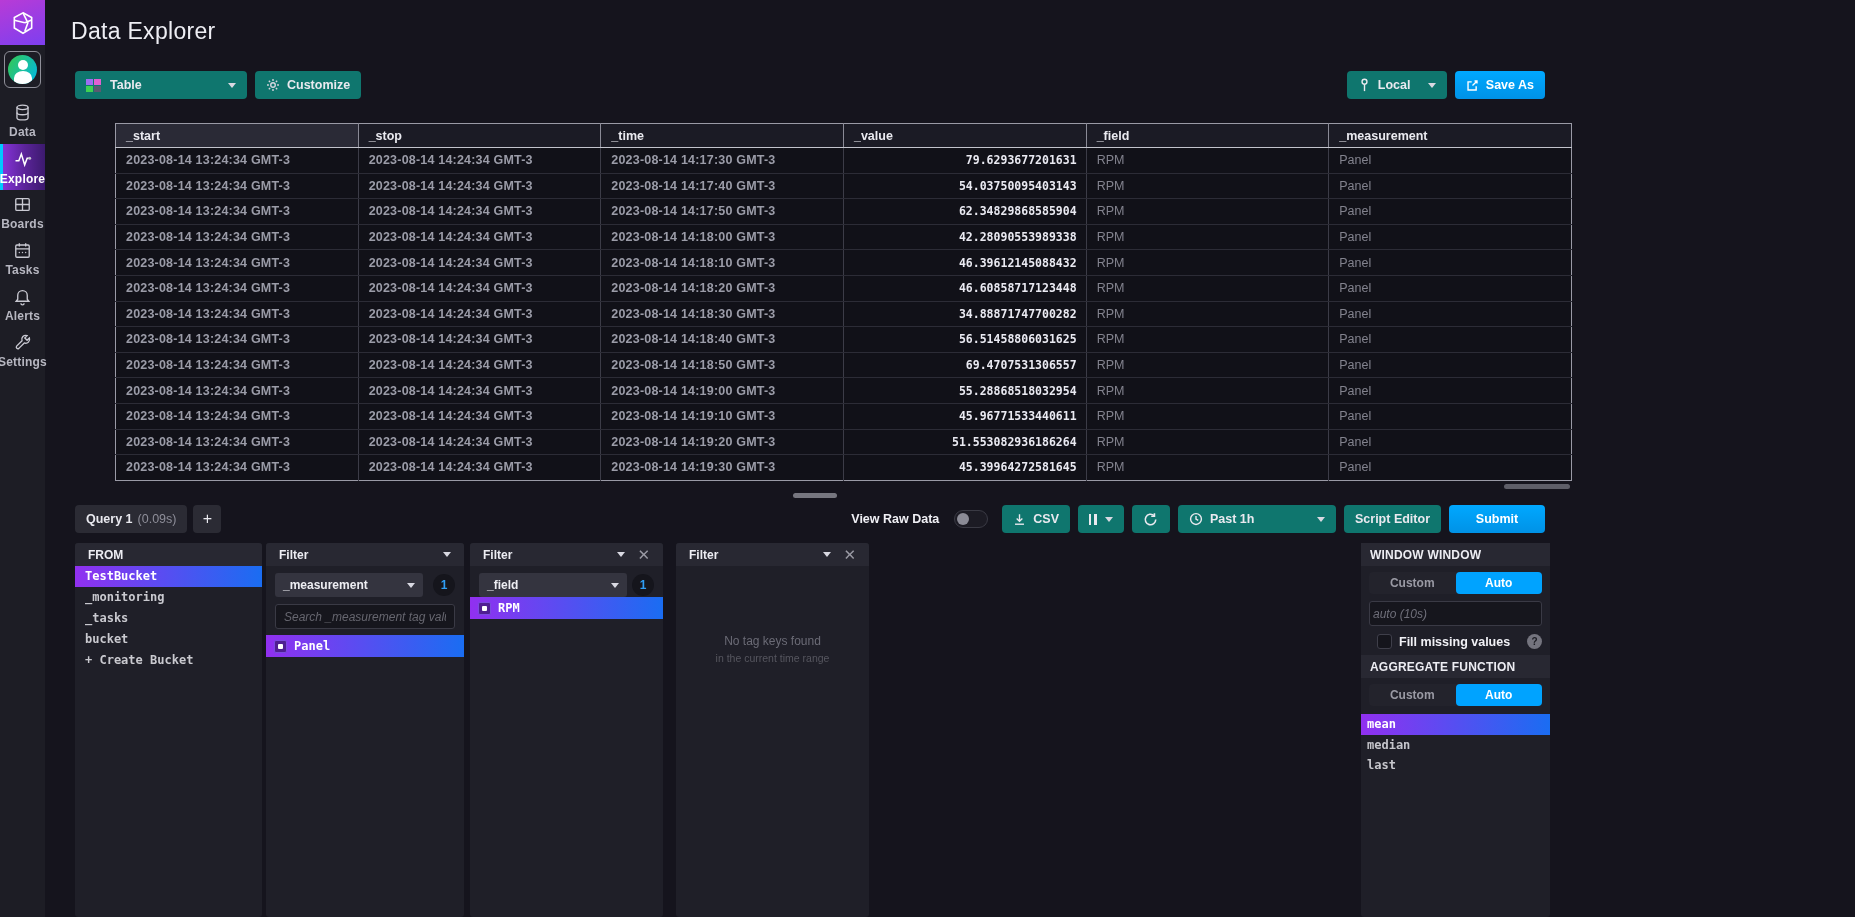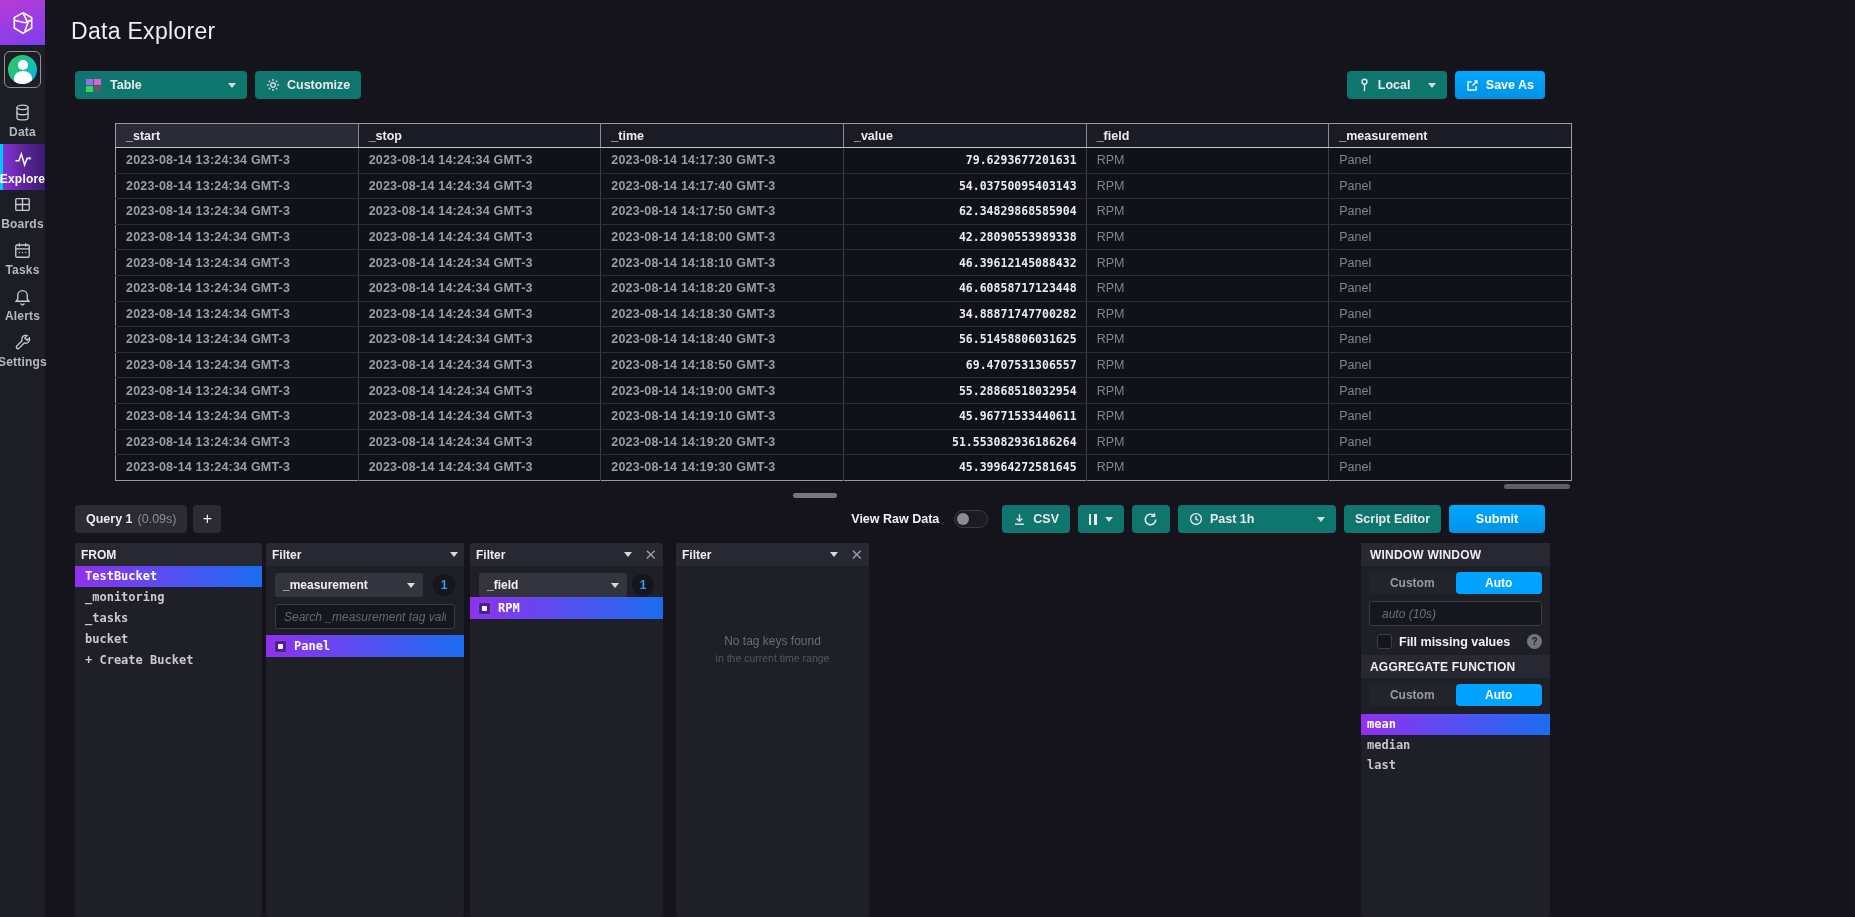--- a/index.html
+++ b/index.html
@@ -79,21 +79,21 @@
   .toggle .knob { position:absolute; left:2px; top:2px; width:12px; height:12px; border-radius:50%; background:#8b8b96; }
   .pause-bars { display:flex; gap:3px; margin-right:8px; }
   .pause-bars i { width:2.5px; height:11px; background:#e9e9ef; display:block; }
   .timerange { width:158px; }
   .timerange .caret { margin-left:auto; }
   .submit-btn { width:96px; justify-content:center; }
 
   
   .panel { position:absolute; top:543px; bottom:0; background:#1f1f28; border-radius:3px; display:flex; flex-direction:column; }
   .panel-head { height:23px; flex:0 0 23px; background:#282832; border-radius:3px 3px 0 0; display:flex; align-items:center;
-                padding:0 6px; color:#ededf3; font-size:12px; font-weight:700; }
+                padding:0 13px; color:#ededf3; font-size:12px; font-weight:700; }
   .panel-head .caret { margin-left:auto; }
   .panel-head .x-btn { margin-left:12px; color:#9a9aa4; font-size:15px; font-weight:400; cursor:pointer; line-height:1; }
   .p-from { left:30px; width:187px; }
   .p-f1 { left:221px; width:198px; }
   .p-f2 { left:425px; width:193px; }
   .p-f3 { left:631px; width:193px; }
   .p-win { left:1316px; width:189px; }
 
   .pad { padding:8px 9px 6px 9px; }
   .search-input { width:100%; height:25px; background:#16161d; border:1px solid #3a3a45; border-radius:3px;
@@ -123,21 +123,21 @@
   .empty-state .l2 { color:#56565f; font-size:10.5px; margin-top:4px; }
 
   
   .sec-head { height:23px; flex:0 0 23px; background:#282832; display:flex; align-items:center; padding:0 9px;
               color:#ededf3; font-size:12px; font-weight:700; letter-spacing:.2px; }
   .toggle2 { margin:6px 8px 0 8px; height:22px; background:#23232c; border-radius:4px; display:flex; cursor:pointer; }
   .toggle2 .half { flex:1; display:flex; align-items:center; justify-content:center; font-size:12px; font-weight:700;
                    color:#9a9aa4; border-radius:4px; }
   .toggle2 .half.on { background:#00a3ff; color:#fff; }
   .win-input { margin:7px 8px 0 8px; height:25px; background:#16161d; border:1px solid #3a3a45; border-radius:3px;
-               color:#8d8d98; font-size:12px; font-style:italic; padding:0 12px; outline:none;
+               color:#8d8d98; font-size:12px; font-style:italic; padding:0 3px; outline:none;
                font-family:"Liberation Sans", sans-serif; }
   .win-input::placeholder { color:#6f6f7a; }
   .fill-row { margin:8px 8px 6px 16px; display:flex; align-items:flex-end; }
   .checkbox { width:15px; height:15px; border-radius:3px; background:#15151c; border:1px solid #3f3f4a; cursor:pointer; }
   .fill-label { margin-left:7px; font-size:12.5px; font-weight:700; color:#f0f0f5; flex:1; }
   .q-icon { width:15px; height:15px; border-radius:50%; background:#74747e; color:#1b1b22; font-size:10px; font-weight:700;
             display:flex; align-items:center; justify-content:center; cursor:pointer; }
   .fn-list { margin-top:8px; }
   .fn-item { height:20.5px; line-height:20.5px; padding:0 6px; font-family:"DejaVu Sans Mono", monospace;
              font-size:12px; font-weight:700; color:#c6c6cc; cursor:pointer; }

